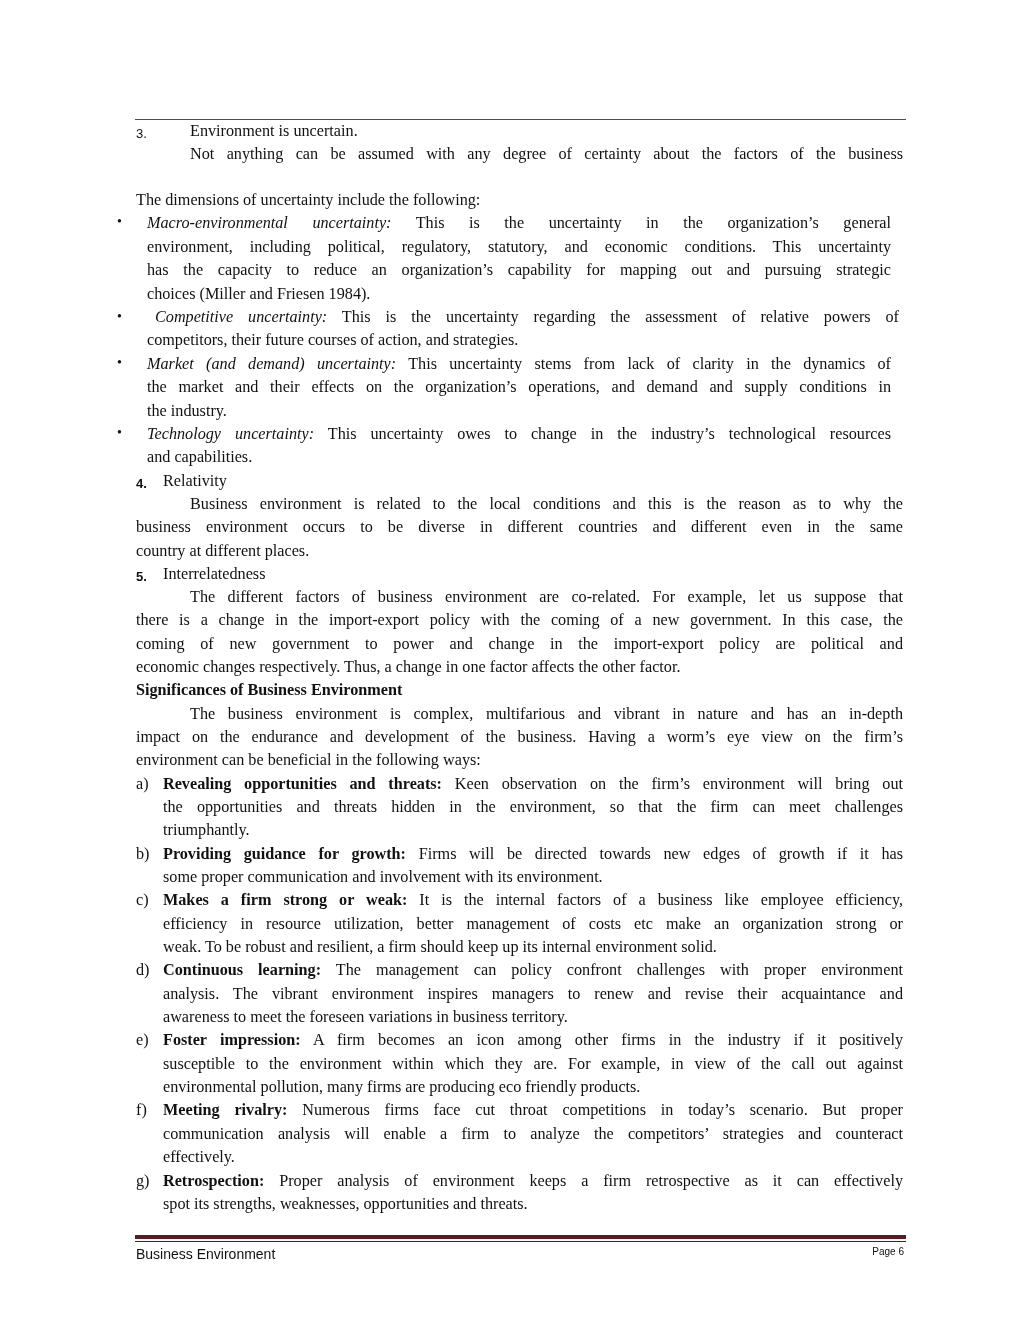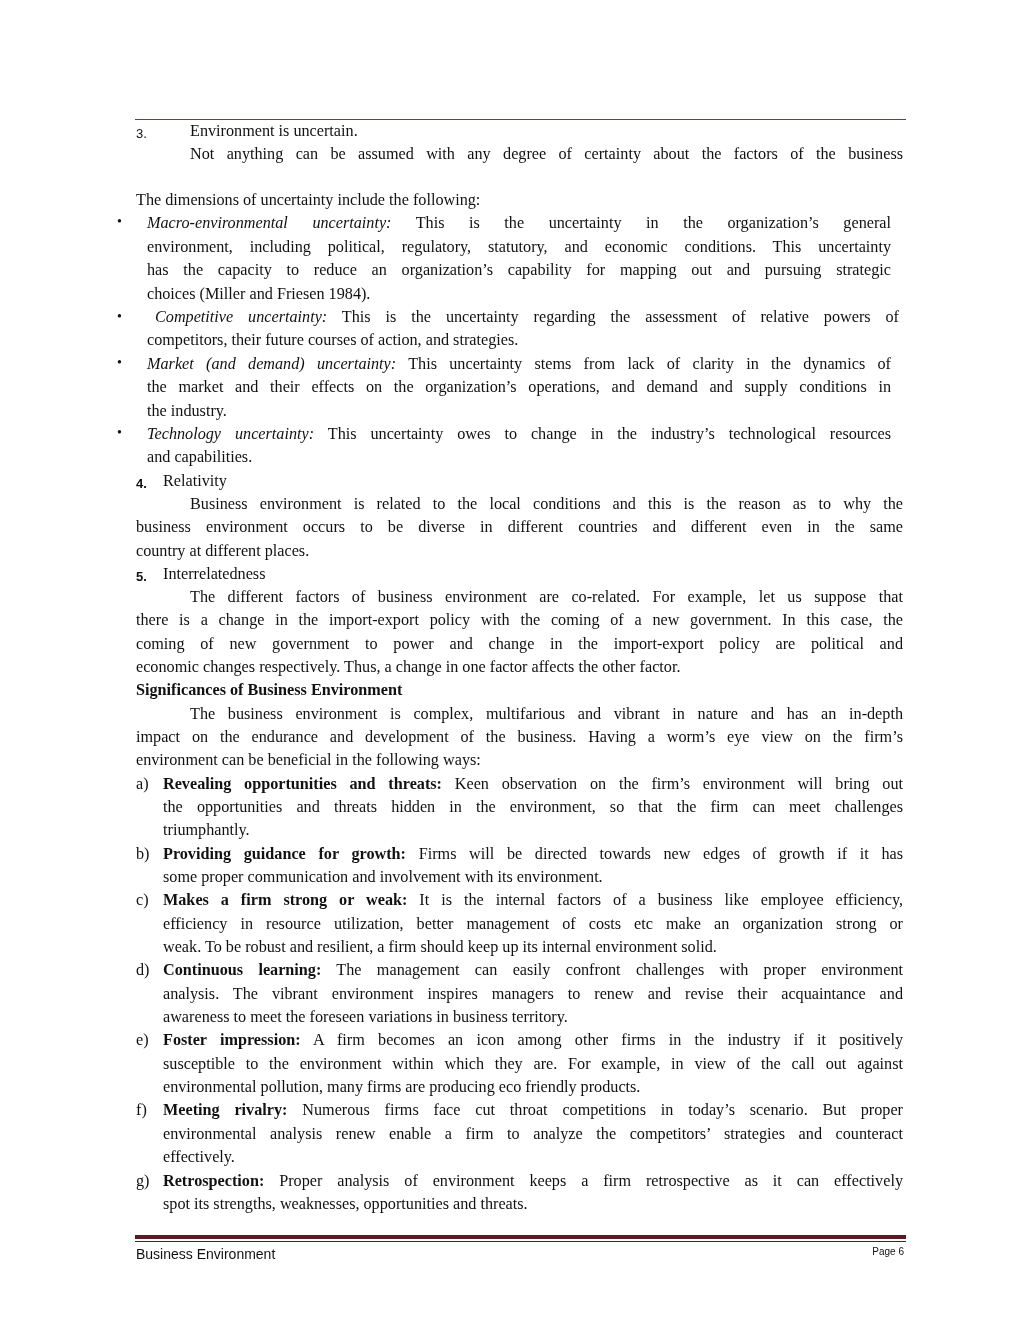--- a/index.html
+++ b/index.html
@@ -75,32 +75,32 @@
   <span class="line" style="left:136px; top:843px;">b)</span>
   <div class="line just" style="left:163px; top:843px; width:740px;"><b>Providing guidance for growth:</b><span> Firms will be directed towards new edges of growth if it has</span></div>
   <span class="line" style="left:163px; top:866px;">some proper communication and involvement with its environment.</span>
 
   <span class="line" style="left:136px; top:889px;">c)</span>
   <div class="line just" style="left:163px; top:889px; width:740px;"><b>Makes a firm strong or weak:</b><span> It is the internal factors of a business like employee efficiency,</span></div>
   <div class="line just" style="left:163px; top:913px; width:740px;">efficiency in resource utilization, better management of costs etc make an organization strong or</div>
   <span class="line" style="left:163px; top:936px;">weak. To be robust and resilient, a firm should keep up its internal environment solid.</span>
 
   <span class="line" style="left:136px; top:959px;">d)</span>
-  <div class="line just" style="left:163px; top:959px; width:740px;"><b>Continuous learning:</b><span> The management can easily confront challenges with proper environment</span></div>
+  <div class="line just" style="left:163px; top:959px; width:740px;"><b>Continuous learning:</b><span> The management can policy confront challenges with proper environment</span></div>
   <div class="line just" style="left:163px; top:983px; width:740px;">analysis. The vibrant environment inspires managers to renew and revise their acquaintance and</div>
   <span class="line" style="left:163px; top:1006px;">awareness to meet the foreseen variations in business territory.</span>
 
   <span class="line" style="left:136px; top:1029px;">e)</span>
   <div class="line just" style="left:163px; top:1029px; width:740px;"><b>Foster impression:</b><span> A firm becomes an icon among other firms in the industry if it positively</span></div>
   <div class="line just" style="left:163px; top:1053px; width:740px;">susceptible to the environment within which they are. For example, in view of the call out against</div>
   <span class="line" style="left:163px; top:1076px;">environmental pollution, many firms are producing eco friendly products.</span>
 
   <span class="line" style="left:136px; top:1099px;">f)</span>
   <div class="line just" style="left:163px; top:1099px; width:740px;"><b>Meeting rivalry:</b><span> Numerous firms face cut throat competitions in today’s scenario. But proper</span></div>
-  <div class="line just" style="left:163px; top:1123px; width:740px;">environmental analysis renew enable a firm to analyze the competitors’ strategies and counteract</div>
+  <div class="line just" style="left:163px; top:1123px; width:740px;">communication analysis will enable a firm to analyze the competitors’ strategies and counteract</div>
   <span class="line" style="left:163px; top:1146px;">effectively.</span>
 
   <span class="line" style="left:136px; top:1170px;">g)</span>
   <div class="line just" style="left:163px; top:1170px; width:740px;"><b>Retrospection:</b><span> Proper analysis of environment keeps a firm retrospective as it can effectively</span></div>
   <span class="line" style="left:163px; top:1193px;">spot its strengths, weaknesses, opportunities and threats.</span>
 
   <div class="footer-rule1"></div>
   <div class="footer-rule2"></div>
   <span class="footer-left">Business Environment</span>
   <span class="footer-right">Page 6</span>

